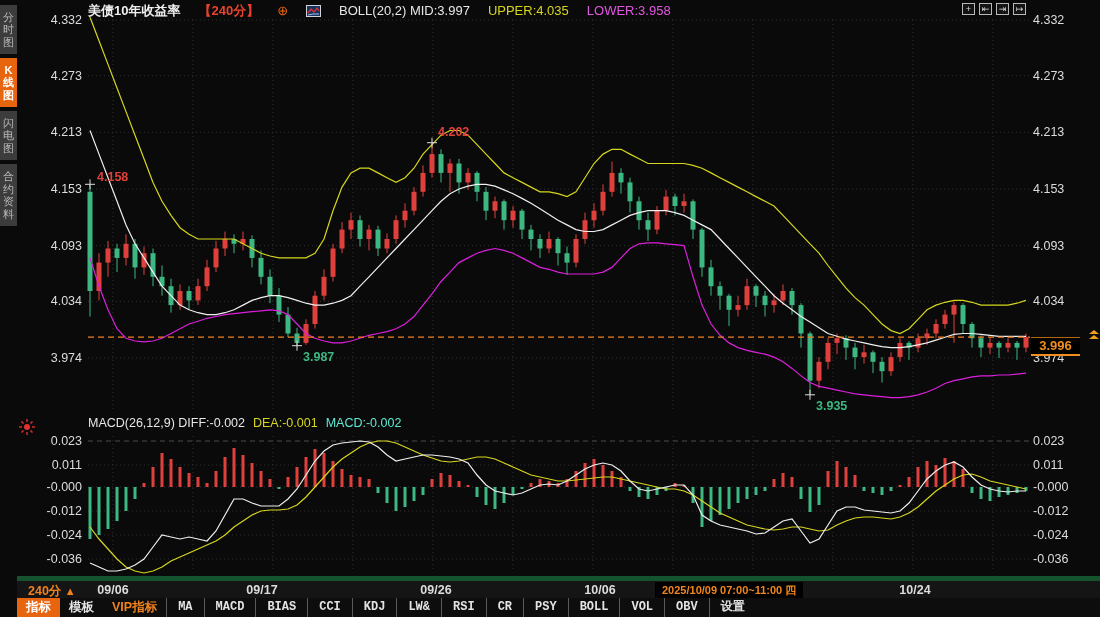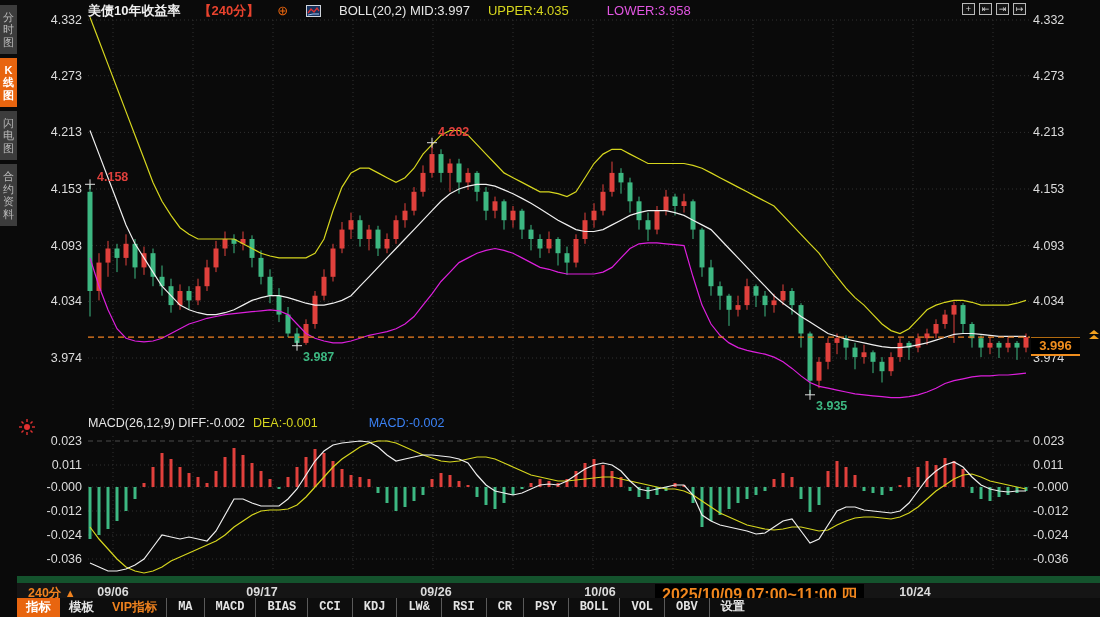--- a/index.html
+++ b/index.html
@@ -12,46 +12,46 @@
             font-size:11px;line-height:12.5px;cursor:pointer;}
   .side-tab.active{background:#e8650f;color:#ffffff;font-weight:bold;}
   
   #header{position:absolute;left:88px;top:3px;height:15px;display:flex;align-items:center;
           gap:18px;font-size:13px;color:#e6e6e6;z-index:5;white-space:nowrap;}
   .hdr-title{font-weight:bold;color:#efefef;}
   .hdr-period{color:#e8432e;font-weight:bold;}
   .hdr-cross{color:#e8650f;font-size:13px;}
   .hdr-boll{color:#e6e6e6;}
   .hdr-upper{color:#d6d61e;}
-  .hdr-lower{color:#e256e2;margin-left:20px;}
+  .hdr-lower{color:#e256e2;}
   
   #top-controls{position:absolute;top:3px;right:74px;display:flex;gap:4px;z-index:5;}
   .tc-btn{width:13px;height:12px;border:1px solid #b9b9b9;color:#d6d6d6;background:#141414;
           font-size:9px;line-height:11px;text-align:center;padding:0;cursor:pointer;}
   
   .axis-lbl{position:absolute;font-size:12.5px;color:#dcdcdc;z-index:4;line-height:14px;}
   .axis-left{left:28px;width:54px;text-align:right;}
   .axis-right{left:1033px;width:60px;text-align:left;}
   
   #macd-header{position:absolute;left:88px;top:416px;height:15px;display:flex;gap:8px;
                font-size:12.5px;z-index:5;white-space:nowrap;}
   .macd-main{color:#e6e6e6;}
   .macd-dea{color:#d6d61e;}
-  .macd-macd{color:#3b82f6;margin-left:43px;}
+  .macd-macd{color:#5eead4;}
   
   #alarm{position:absolute;left:19px;top:419px;width:16px;height:16px;z-index:5;cursor:pointer;}
   
   #time-axis{position:absolute;left:0;top:576px;width:1100px;height:21px;background:#151515;
-             border-top:7px solid #14532d;z-index:3;}
+             border-top:5px solid #14532d;z-index:3;}
   #period-label{position:absolute;left:28px;top:2px;color:#f0821e;font-weight:bold;font-size:12.5px;}
   #period-label .tri{font-size:11px;}
   .time-tick{position:absolute;top:2px;transform:translateX(-50%);color:#dcdcdc;
              font-weight:bold;font-size:12.5px;}
   #session-badge{position:absolute;left:655px;top:1px;background:#000;color:#f0861e;
-                 font-weight:bold;font-size:16px;padding:1px 7px;}
+                 font-weight:bold;font-size:11px;padding:1px 7px;}
   
   #toolbar{position:absolute;left:17px;top:598px;width:1083px;height:19px;background:#0d0d0d;
            display:flex;align-items:flex-end;z-index:3;}
   .tb-btn{border:none;background:transparent;color:#e3e3e3;font-size:12.5px;height:19px;
           line-height:19px;padding:0 9px;cursor:pointer;font-family:"Liberation Sans",sans-serif;font-weight:bold;}
   .tb-btn.active{background:#e8650f;color:#fff;}
   .tb-btn.vip{color:#f0821e;}
   .tb-btn.mono{font-family:"Liberation Mono",monospace;font-weight:bold;font-size:12px;
                border-left:1px solid #5a5a5a;padding:0 11px;}
   

